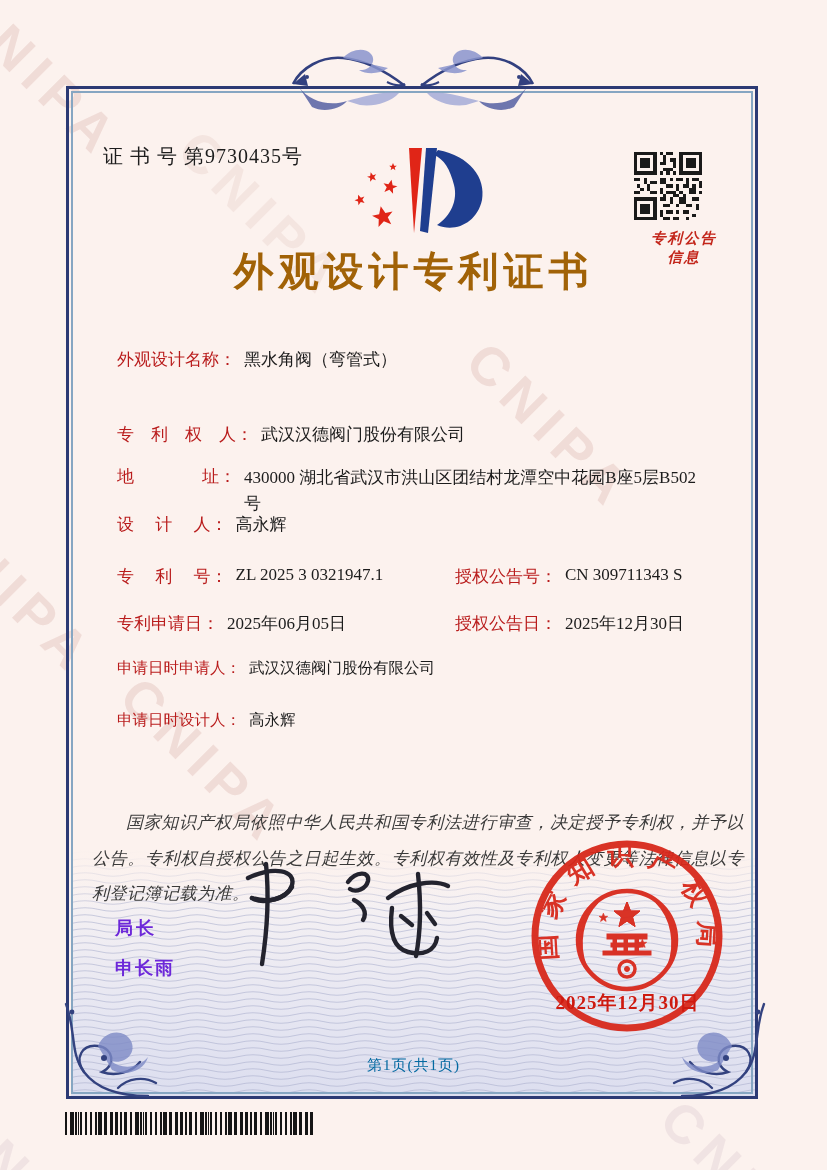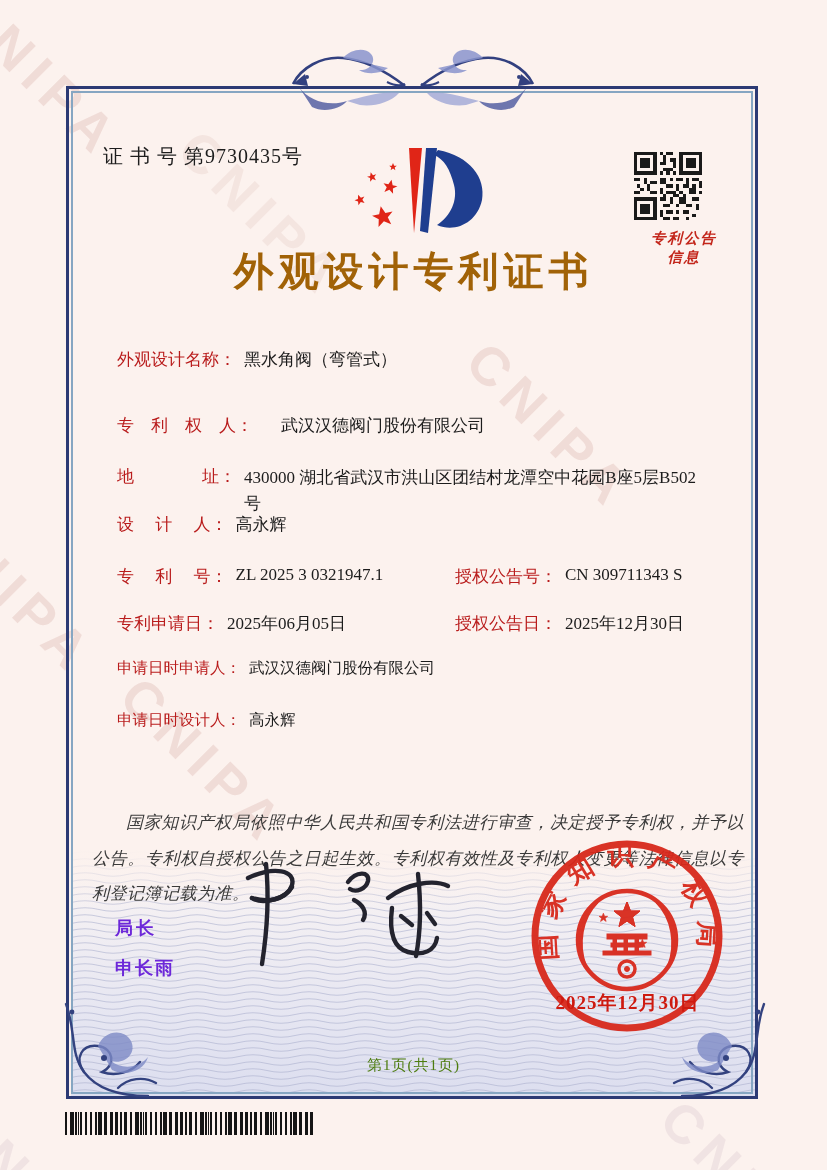--- a/index.html
+++ b/index.html
@@ -52,21 +52,21 @@
   
   .official{position:absolute;left:115px;top:916px;font-family:"Liberation Sans", sans-serif;
             font-size:18px;font-weight:600;letter-spacing:3px;color:#6d28d9;}
   .official .name{margin-top:16px;letter-spacing:2px;}
   .sig{position:absolute;left:222px;top:858px;}
   .seal{position:absolute;left:527px;top:838px;}
   .sealdate{position:absolute;left:545px;top:990px;width:165px;text-align:center;
             font-size:19px;font-weight:bold;color:#ce1a10;letter-spacing:1px;}
 
   .footer{position:absolute;left:0;top:1056px;width:827px;text-align:center;
-          font-size:15px;color:#4d7c0f;letter-spacing:1px;}
+          font-size:15px;color:#0369a1;letter-spacing:1px;}
 
   
   .orn-top{position:absolute;left:287px;top:46px;}
   .orn-bl{position:absolute;left:56px;top:1000px;}
   .orn-br{position:absolute;left:662px;top:1000px;}
   .barcode{position:absolute;left:65px;top:1112px;width:248px;height:23px;
      background-image:
        repeating-linear-gradient(90deg,#151515 0 2px,rgba(0,0,0,0) 2px 5px),
        repeating-linear-gradient(90deg,#151515 0 1px,rgba(0,0,0,0) 1px 7px,#151515 7px 9px,rgba(0,0,0,0) 9px 13px);}
 </style>
@@ -218,21 +218,21 @@
     <div class="qrlabel">专利公告信息</div>
   </div>
 
   <div class="title">外观设计专利证书</div>
 
   <div class="fields">
     <div class="frow" style="top:8px;">
       <span class="lbl">外观设计名称：</span>
       <span class="val">黑水角阀（弯管式）</span>
     </div>
-    <div class="frow" style="top:74px;gap:20px;">
+    <div class="frow" style="top:83px;">
       <span class="lbl">专　利　权　人：</span>
       <span class="val">武汉汉德阀门股份有限公司</span>
     </div>
     <div class="frow" style="top:125px;justify-content:center;">
       <span class="lbl">地　　　　址：</span>
       <span class="val val2">430000 湖北省武汉市洪山区团结村龙潭空中花园B座5层B502号</span>
     </div>
     <div class="frow" style="top:173px;">
       <span class="lbl">设　 计　 人：</span>
       <span class="val">高永辉</span>

